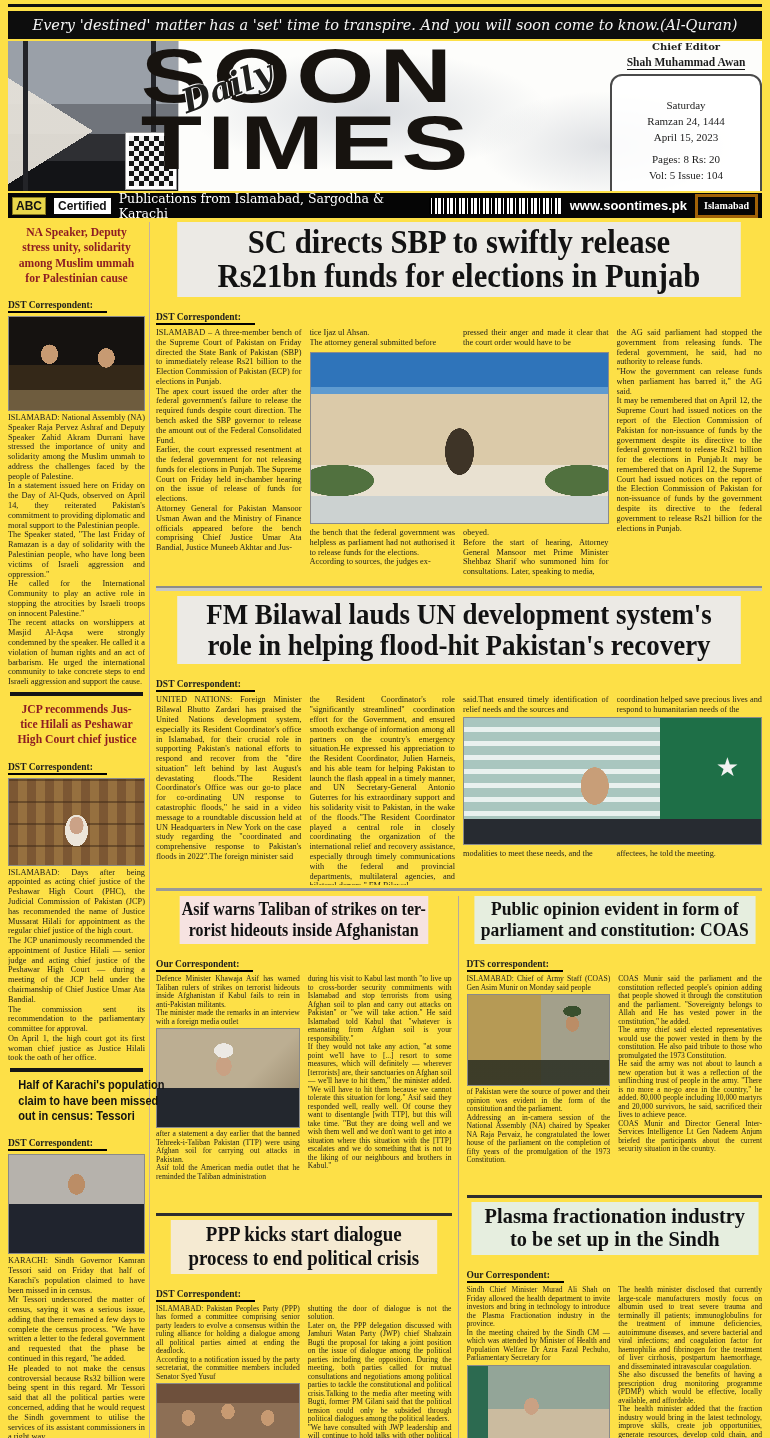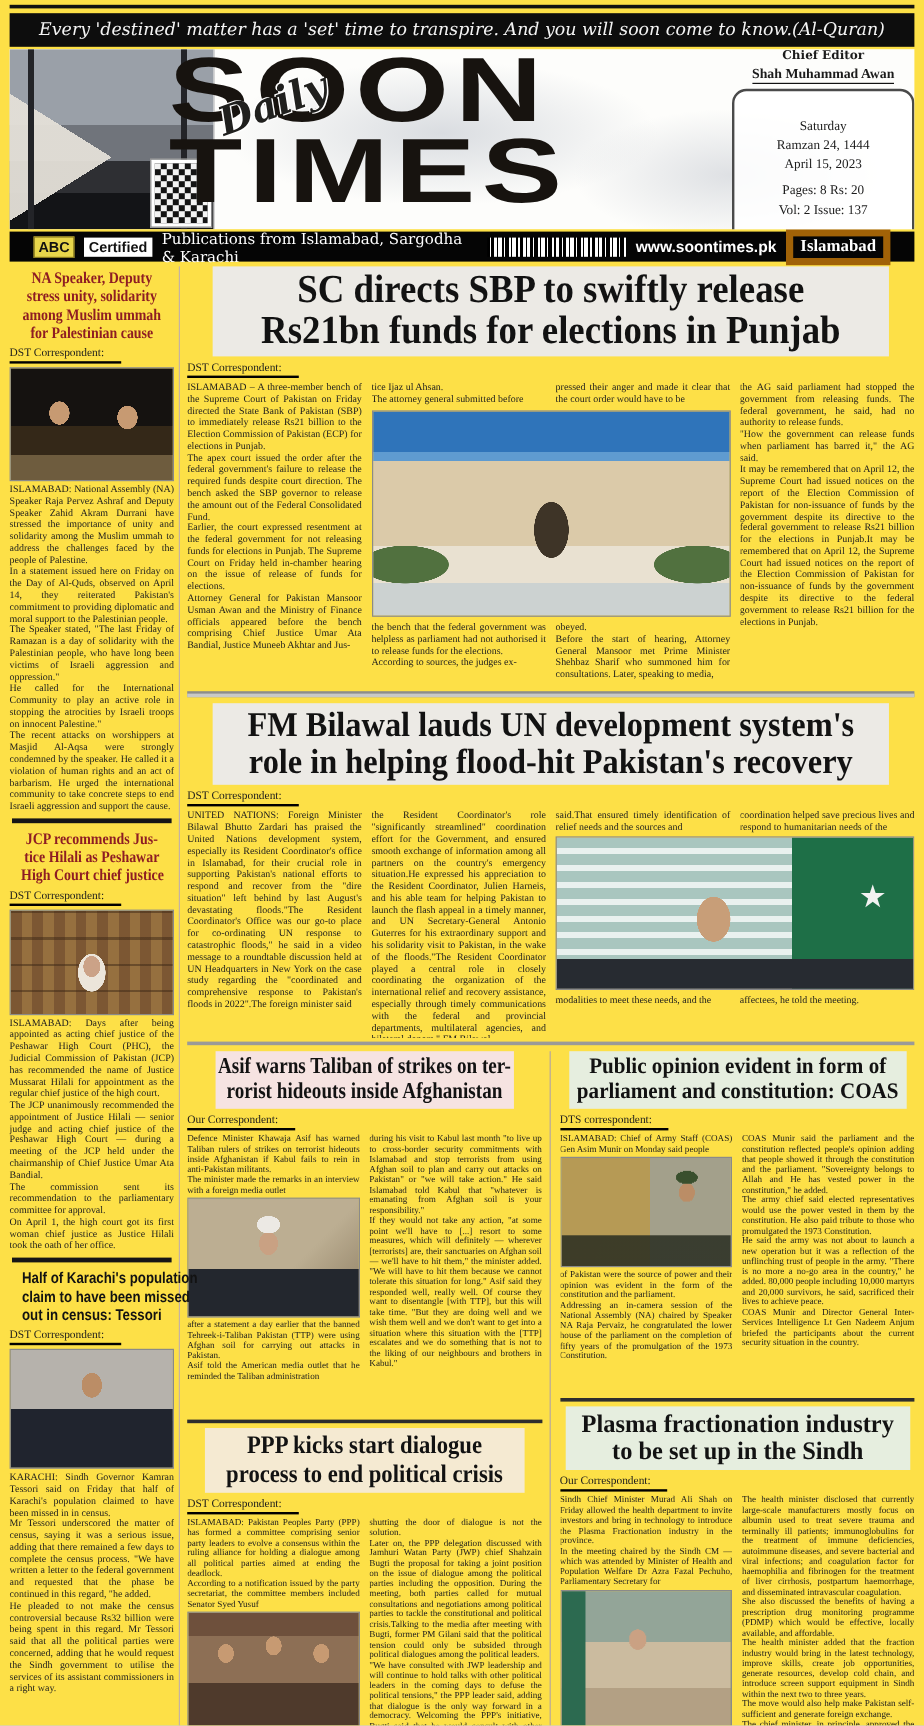--- a/index.html
+++ b/index.html
@@ -30,38 +30,38 @@
   .ce-label{font-size:10px;font-weight:bold;font-family:"DejaVu Serif",serif;}
   .ce-name{font-size:11.5px;font-weight:bold;border-bottom:1px solid #111;display:inline-block;padding-bottom:1px;}
   .issue-box{margin-top:4px;border:2px solid #4a4a4a;border-radius:12px;background:rgba(255,255,255,.85);
              padding:22px 2px;font-size:11px;line-height:1.45;}
   .issue-box .gap{height:6px;}
   .phone-row{font-weight:bold;font-size:11px;}
   .phone-ico{display:inline-block;width:13px;height:13px;border-radius:50%;background:#000;color:#fff;
              font-size:9px;line-height:13px;text-align:center;vertical-align:middle;margin-right:3px;}
   
   .info-bar{display:flex;align-items:center;height:25px;background:#050505;color:#fff;
-            padding:0 20px;gap:8px;margin-top:2px;font-size:13px;}
+            padding:0 4px;gap:8px;margin-top:2px;font-size:13px;}
   .abc{background:#e8d64b;color:#111;font-family:"Liberation Sans",sans-serif;font-weight:bold;
        font-size:12px;padding:1px 3px;border:1px solid #8a7b1e;}
   .certified{background:#fff;color:#111;font-family:"Liberation Sans",sans-serif;font-weight:bold;
        font-size:12px;padding:1px 4px;}
   .pubs{font-family:"DejaVu Serif",serif;font-size:12.5px;}
   .barcode{margin-left:auto;width:140px;height:16px;background:
       repeating-linear-gradient(90deg,#000 0 2px,#fff 2px 3px,#000 3px 6px,#fff 6px 8px,#000 8px 9px,#fff 9px 12px);}
   .site{font-family:"Liberation Sans",sans-serif;font-weight:bold;font-size:13px;}
-  .city{font-weight:bold;font-size:14px;border:6px solid #a16207;padding:0 6px;line-height:18px;}
+  .city{font-weight:bold;font-size:10px;border:3px solid #a16207;padding:0 6px;line-height:18px;}
   
   .content{display:flex;gap:6px;margin-top:4px;}
   .sidebar{width:142px;flex:0 0 142px;border-right:1px solid #c4b2a3;padding-right:4px;box-sizing:border-box;}
   .maincol{flex:1;min-width:0;}
   .bt{font-size:8.3px;line-height:1.18;text-align:justify;white-space:pre-line;overflow:hidden;}
   .bt-sm{font-size:7.6px;line-height:1.12;text-align:justify;white-space:pre-line;overflow:hidden;}
-  .byline{font-weight:normal;font-size:9.5px;border-bottom:2px solid #000;display:table;
-          padding:1px 14px 1px 0;margin:4px 0 3px;}
+  .byline{font-weight:bold;font-size:9.5px;border-bottom:2px solid #000;display:table;
+          padding:1px 14px 1px 0;margin:14px 0 3px;}
   .ph{border:1px solid #8a8a8a;box-sizing:border-box;margin:2px 0;}
   
   .sb-hl{font-weight:bold;text-align:center;white-space:pre;line-height:1.13;font-size:13.5px;
          transform:scaleX(.86);transform-origin:center;margin:2px 0;}
   .red{color:#8e1d23;}
   .sb-hl-sans{font-family:"Liberation Sans",sans-serif;font-weight:bold;text-align:center;white-space:pre;
          line-height:1.18;font-size:13px;transform:scaleX(.85);transform-origin:center;color:#121212;margin:2px 0;}
   .sb-rule{height:4px;background:#161616;margin:5px 2px;}
   
   .hl{font-weight:bold;text-align:center;white-space:pre-line;color:#121212;padding:3px 0 4px;margin-bottom:2px;}
@@ -159,21 +159,21 @@
     </div>
     <div class="mh-right">
       <div class="ce-label">Chief Editor</div>
       <div><span class="ce-name">Shah Muhammad Awan</span></div>
       <div class="issue-box">
         <div>Saturday</div>
         <div>Ramzan 24, 1444</div>
         <div>April 15, 2023</div>
         <div class="gap"></div>
         <div>Pages: 8  Rs: 20</div>
-        <div>Vol: 2  Issue: 137</div>
+        <div>Vol: 5  Issue: 104</div>
         <div class="gap"></div>
         <div class="phone-row">
           <span class="phone-ico">☎</span><span>0321 888 1135</span>
         </div>
       </div>
     </div>
   </div>
 
   <div class="info-bar">
     <span class="abc">ABC</span>

